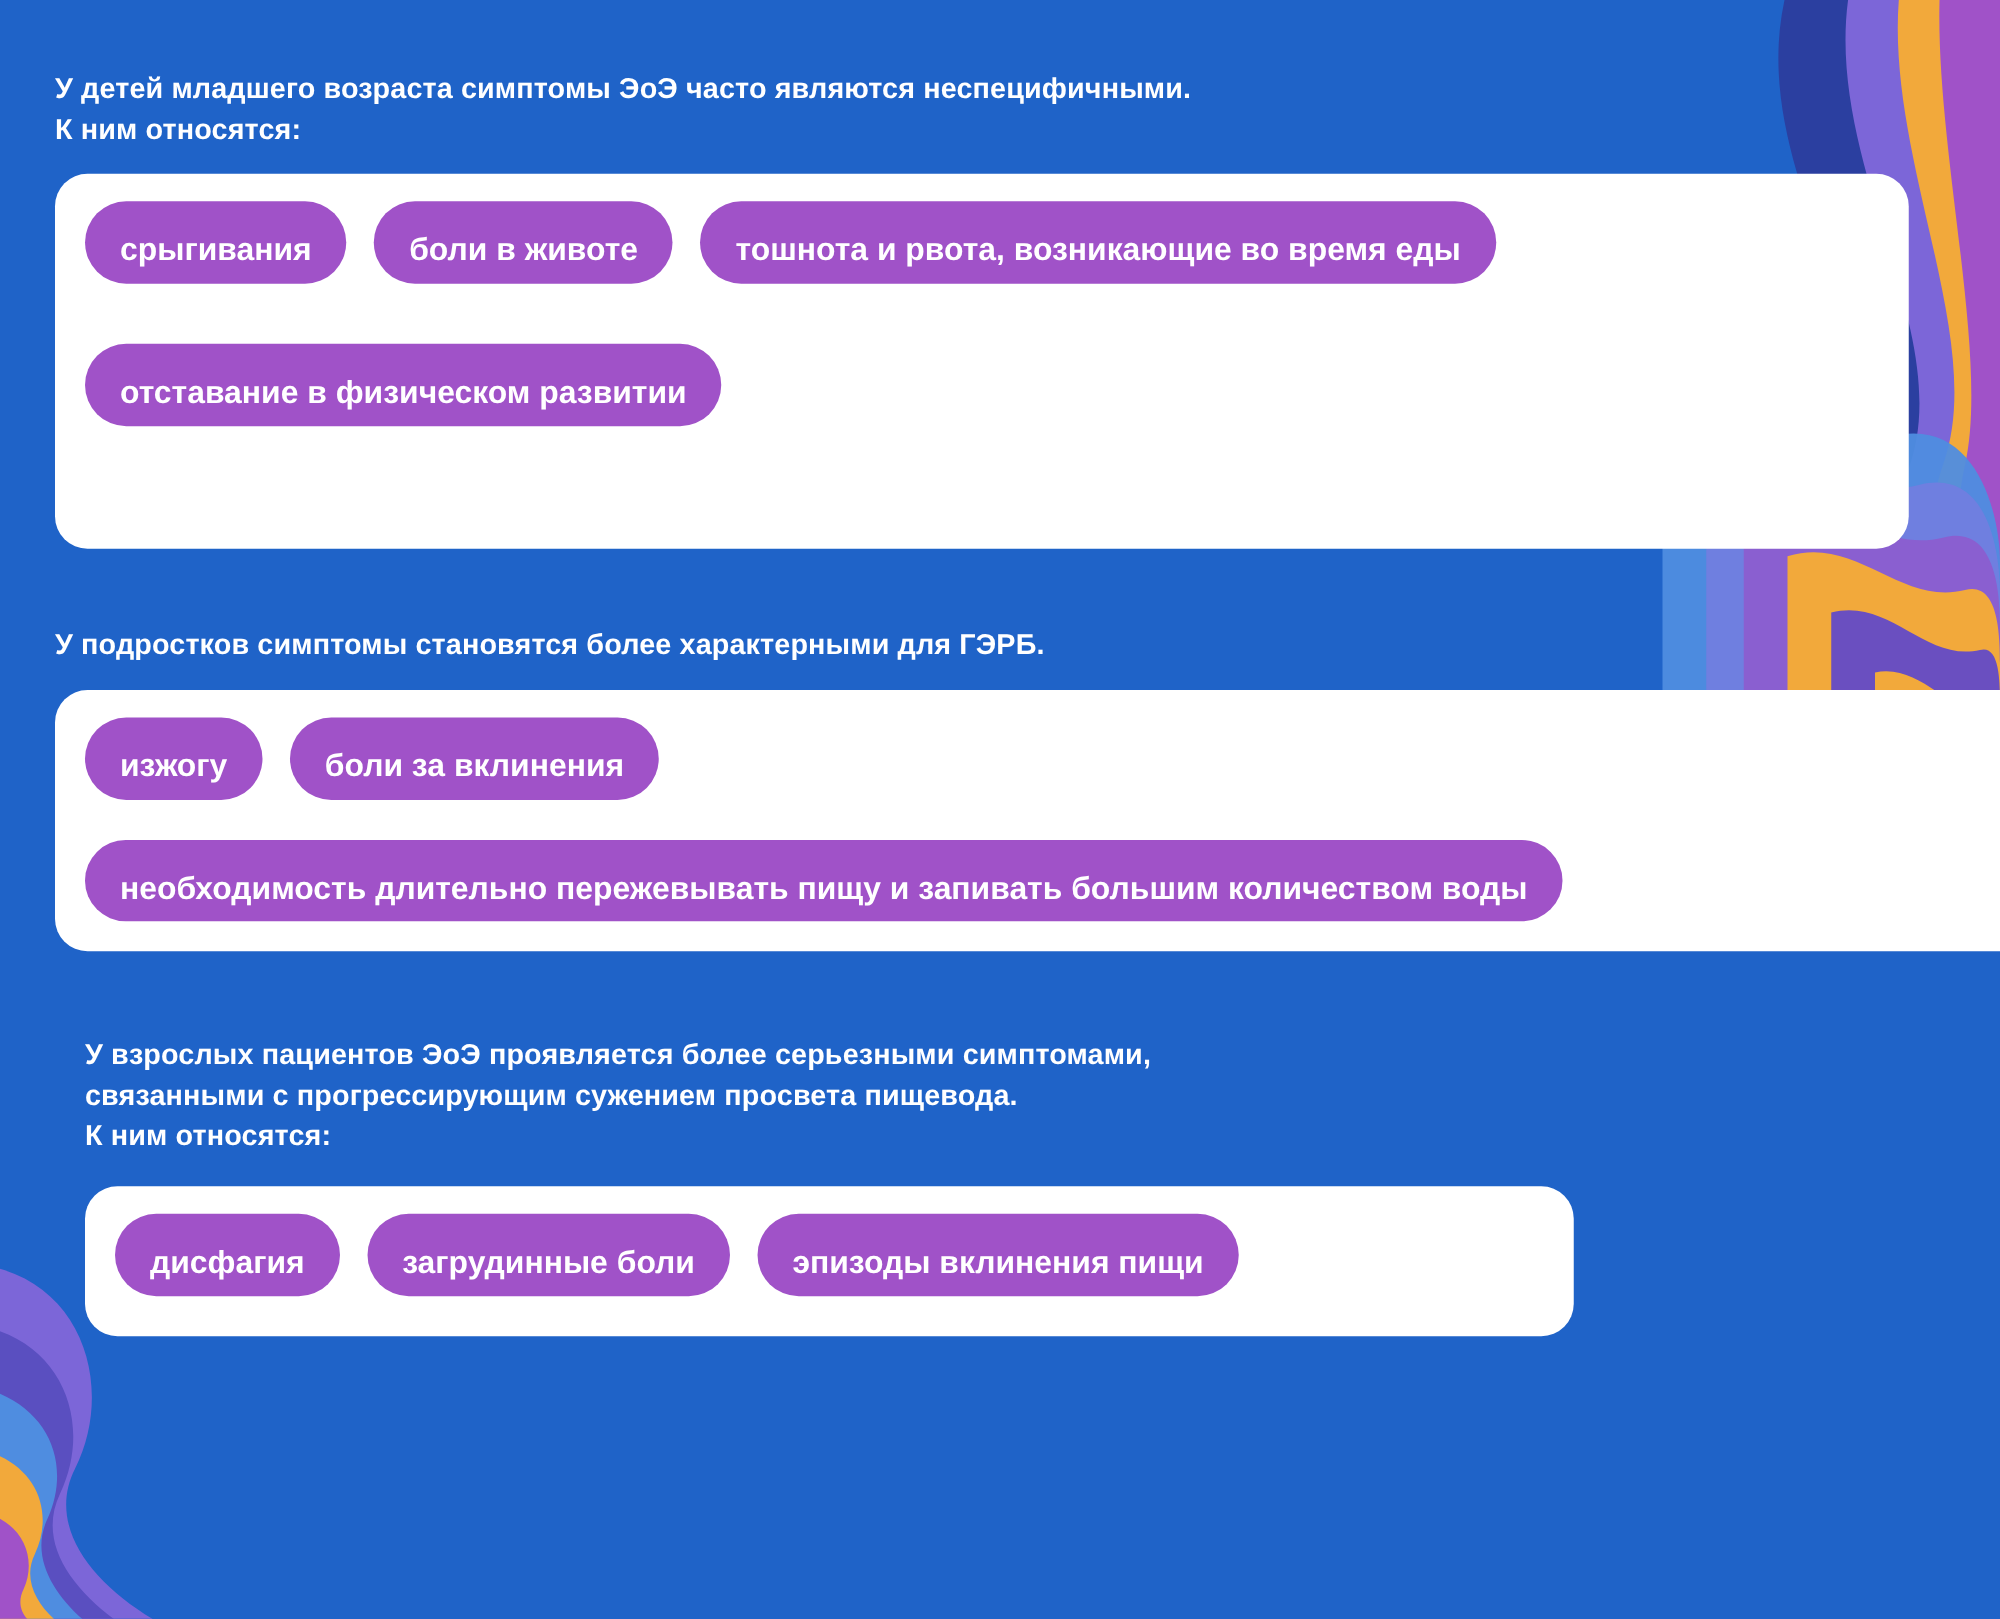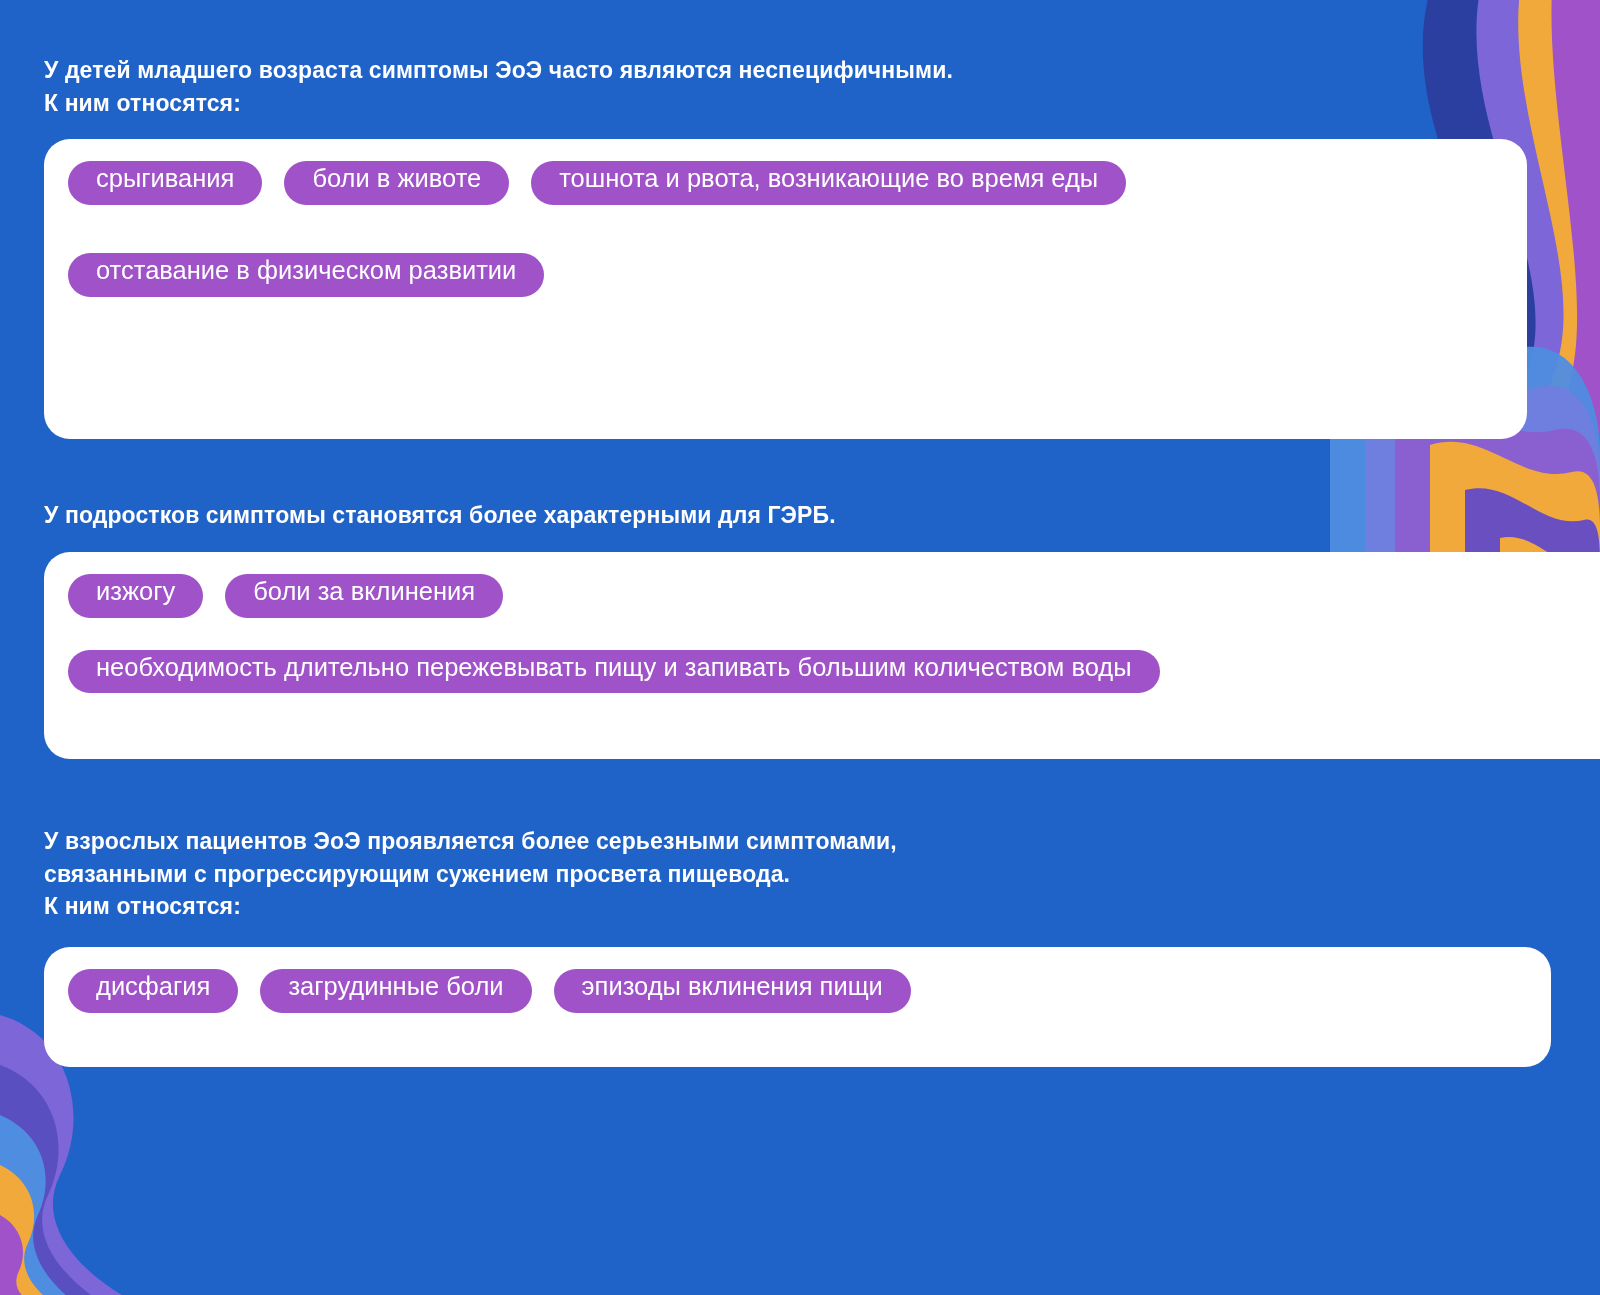--- a/index.html
+++ b/index.html
@@ -65,44 +65,45 @@
     border-radius: 26px;
     padding: 22px 24px 24px 24px;
     box-sizing: border-box;
     display: flex;
     flex-wrap: wrap;
     gap: 16px 22px;
     align-content: flex-start;
   }
   .card.card-1 { width: 1483px; min-height: 300px; }
   .card.card-2 { width: 1583px; min-height: 207px; }
-  .card.card-3 { width: 1507px; min-height: 120px; }
+  .card.card-3 { width: 1191px; min-height: 120px; }
 
   .pill {
     background: #a052c8;
     color: #ffffff;
     border-radius: 999px;
-    padding: 2px 28px 11px 28px;
+    padding: 24px 28px 11px 28px;
     font-size: 25.5px;
     line-height: 1.2;
     white-space: nowrap;
     box-sizing: border-box;
     display: inline-block;
+    font-weight: bold;
   }
   .row-break {
     flex-basis: 100%;
     height: 0;
     margin: 0;
     padding: 0;
   }
 
   
   .section-1 { margin-top: 2px; }
   .section-2 { margin-top: 60px; }
-  .section-3 { margin-top: 66px; }
+  .section-3 { margin-top: 66px; margin-left: 24px; }
   .section-3 .heading { margin-bottom: 24px; }
 </style>
 </head>
 <body>
 
 <svg class="deco deco-right" viewBox="0 0 420 720" preserveAspectRatio="none" xmlns="http://www.w3.org/2000/svg">
   <path d="M250 0 L420 0 L420 720 L300 720 C360 600 250 520 300 400 C350 280 210 150 250 0 Z" fill="#2b3fa0"></path>
   <path d="M300 0 L420 0 L420 700 L340 700 C385 580 300 500 345 390 C390 280 275 140 300 0 Z" fill="#7c66d8"></path>
   <path d="M340 0 L420 0 L420 660 L372 660 C405 560 340 480 375 380 C410 280 325 130 340 0 Z" fill="#f2a93b"></path>
   <path d="M372 0 L420 0 L420 620 L396 620 C412 540 372 470 392 382 C412 294 366 120 372 0 Z" fill="#a052c8"></path>

